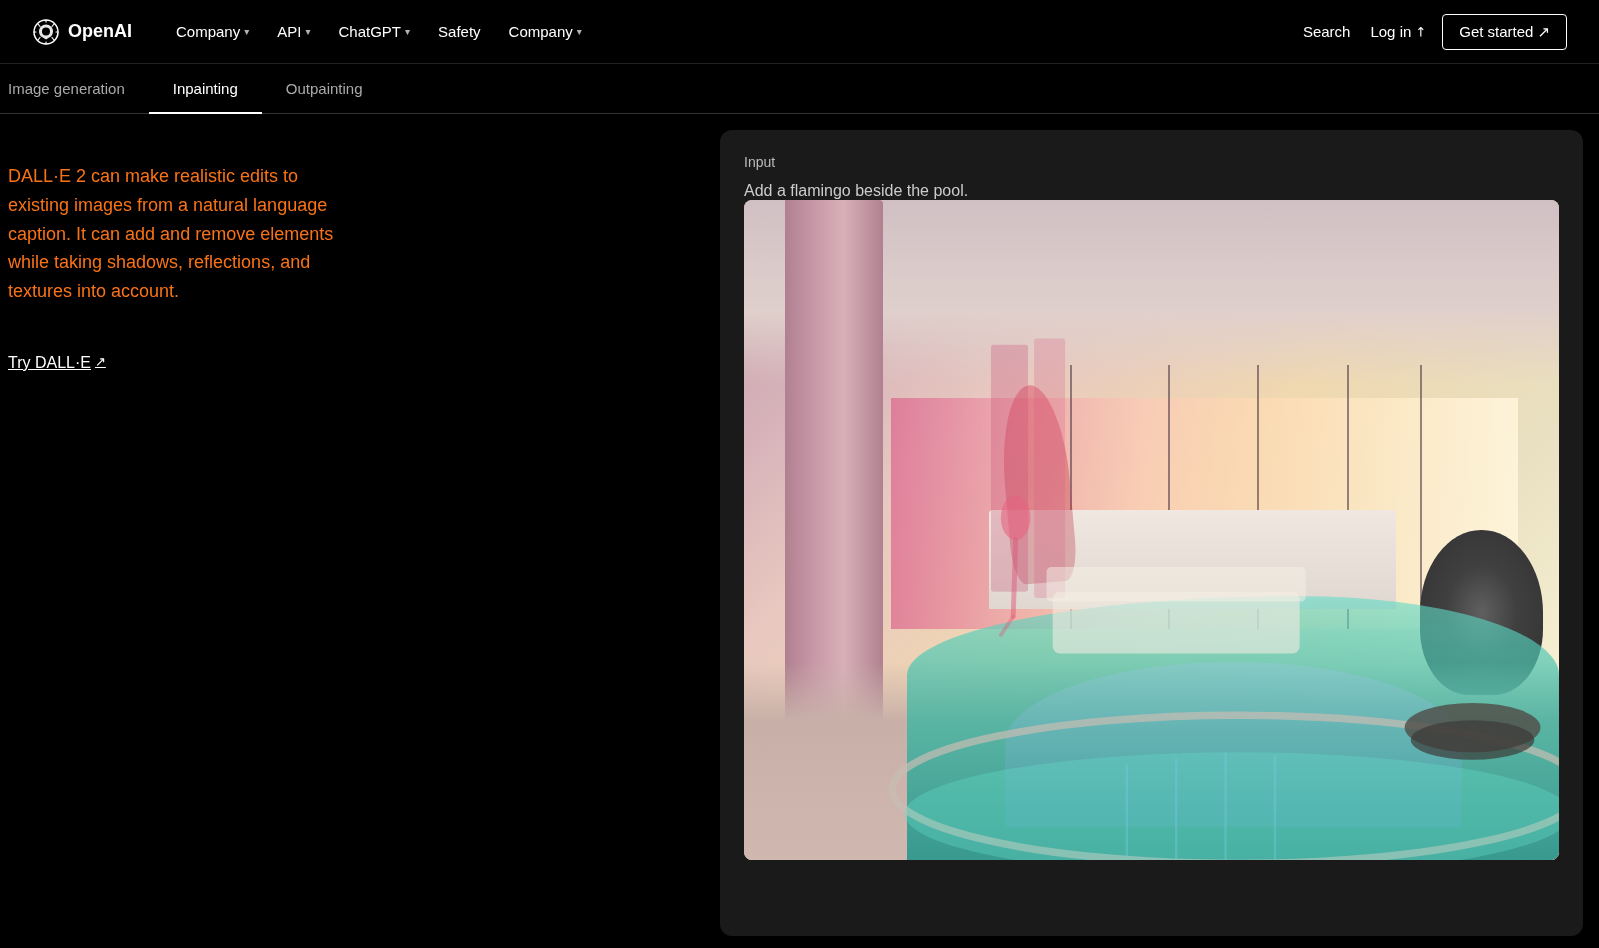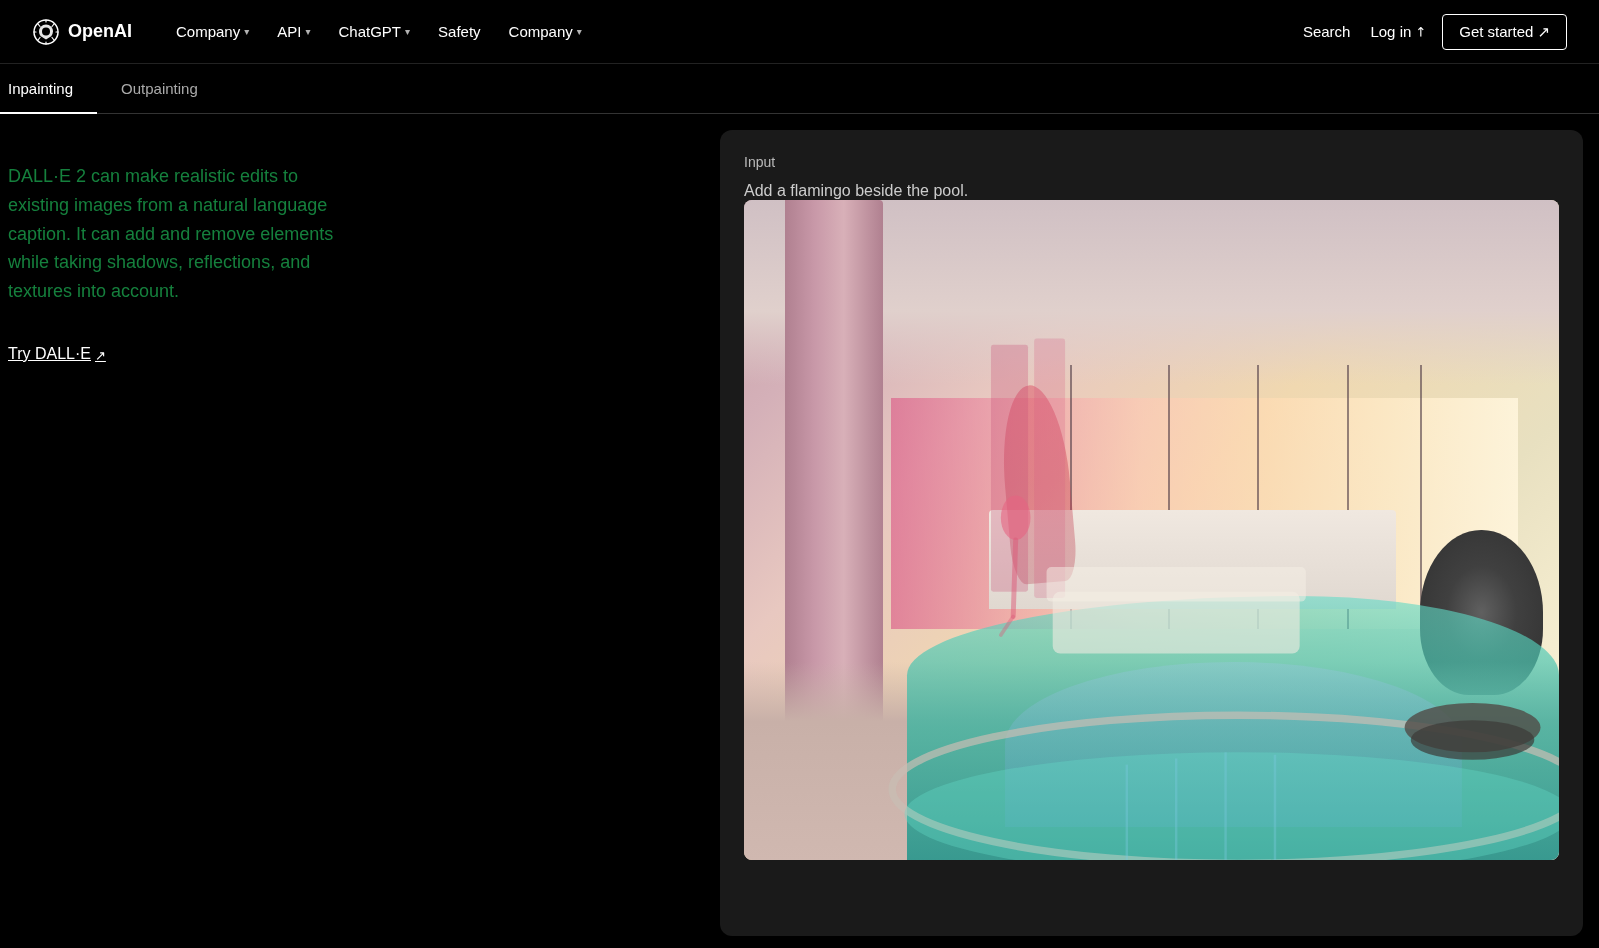--- a/index.html
+++ b/index.html
@@ -163,35 +163,34 @@
     
     .left-panel {
       width: 720px;
       padding: 48px 32px 48px 8px;
       flex-shrink: 0;
     }
 
     .description {
       font-size: 18px;
       line-height: 1.6;
-      color: #15803d;
+      color: #f97316;
       font-weight: 500;
       max-width: 340px;
-      margin-bottom: 32px;
+      margin-bottom: 48px;
     }
 
     .try-link {
       display: inline-flex;
-      align-items: flex-end;
+      align-items: flex-start;
       gap: 4px;
       color: #fff;
       text-decoration: underline;
       font-size: 16px;
       cursor: pointer;
-      margin-top: 7px;
     }
 
     .try-link .arrow-icon {
       font-size: 13px;
     }
 
     
     .right-panel {
       flex: 1;
       background: #1a1a1a;
@@ -436,20 +435,23 @@
       <span class="arrow">↗</span>
     </a>
     <a class="nav-get-started" href="#">
       <span>Get started</span>
       <span>↗</span>
     </a>
   </div>
 </nav>
 
 <div class="tabs-bar">
+  <div class="tab-item">
+    <span>Image generation</span>
+  </div>
   <div class="tab-item active">
     <span>Inpainting</span>
   </div>
   <div class="tab-item">
     <span>Outpainting</span>
   </div>
 </div>
 
 <div class="main-content">
 

